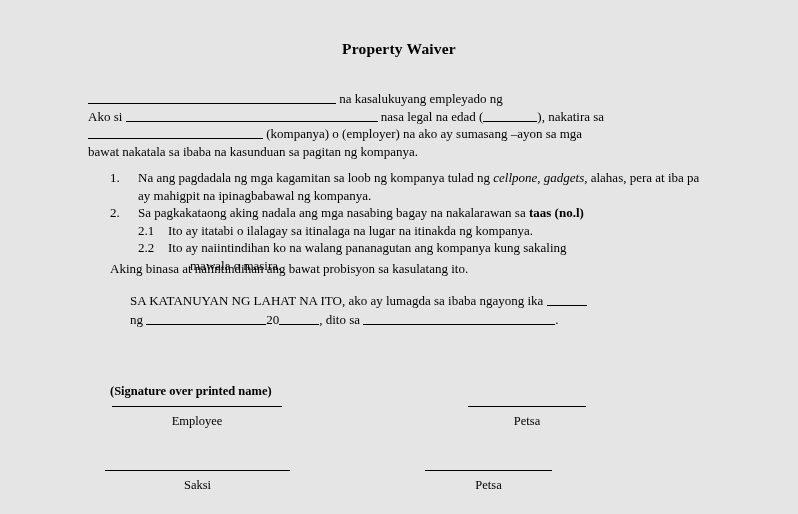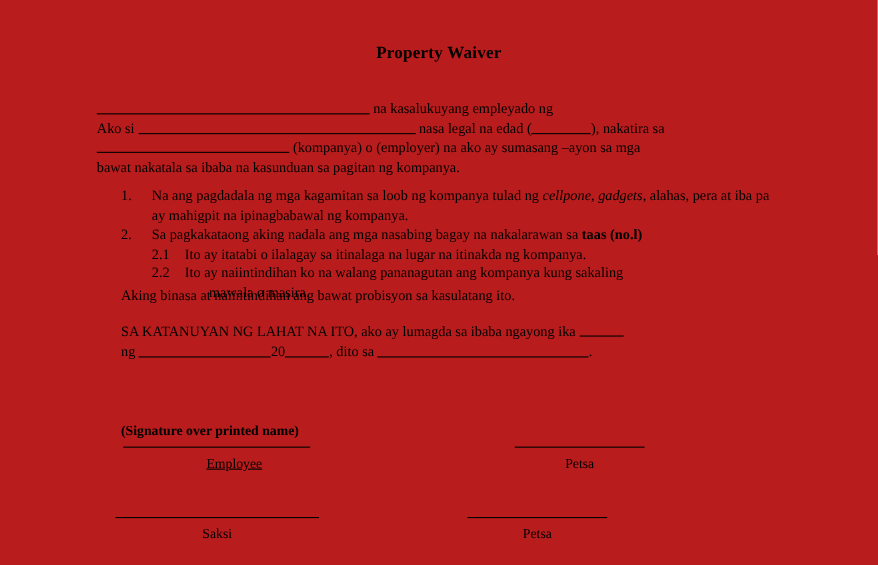--- a/index.html
+++ b/index.html
@@ -8,21 +8,21 @@
     background: #ffffff;
   }
   body {
     font-family: "Liberation Serif", "DejaVu Serif", serif;
     color: #000000;
   }
   #page {
     position: relative;
     width: 798px;
     height: 514px;
-    background: #b91c1c;
+    background: #e5e5e5;
     overflow: hidden;
   }
 
   
   .doc-title {
     position: absolute;
     top: 40px;
     left: 0;
     width: 798px;
     text-align: center;
@@ -108,21 +108,21 @@
 
   
   .attest {
     position: absolute;
     top: 291px;
     left: 110px;
     width: 640px;
     font-size: 13px;
     line-height: 19px;
   }
-  .attest .ln { white-space: nowrap; }
+  .attest .ln { white-space: nowrap; margin-left: 20px; }
 
   
   .sig-caption {
     position: absolute;
     top: 384px;
     left: 110px;
     font-size: 12.5px;
     font-weight: bold;
   }
 
@@ -131,21 +131,21 @@
     border-top: 1px solid #000;
     height: 0;
   }
   .sig-label {
     position: absolute;
     font-size: 12.5px;
     text-align: center;
   }
 
   .sig-employee-line { top: 406px; left: 112px; width: 170px; }
-  .sig-employee-lbl  { top: 414px; left: 128px; width: 170px; text-decoration: underline; }
+  .sig-employee-lbl  { top: 414px; left: 112px; width: 170px; }
 
   .sig-petsa1-line   { top: 406px; left: 468px; width: 118px; }
   .sig-petsa1-lbl    { top: 414px; left: 468px; width: 118px; }
 
   .sig-saksi-line    { top: 470px; left: 105px; width: 185px; }
   .sig-saksi-lbl     { top: 478px; left: 105px; width: 185px; }
 
   .sig-petsa2-line   { top: 470px; left: 425px; width: 127px; }
   .sig-petsa2-lbl    { top: 478px; left: 425px; width: 127px; }
 

